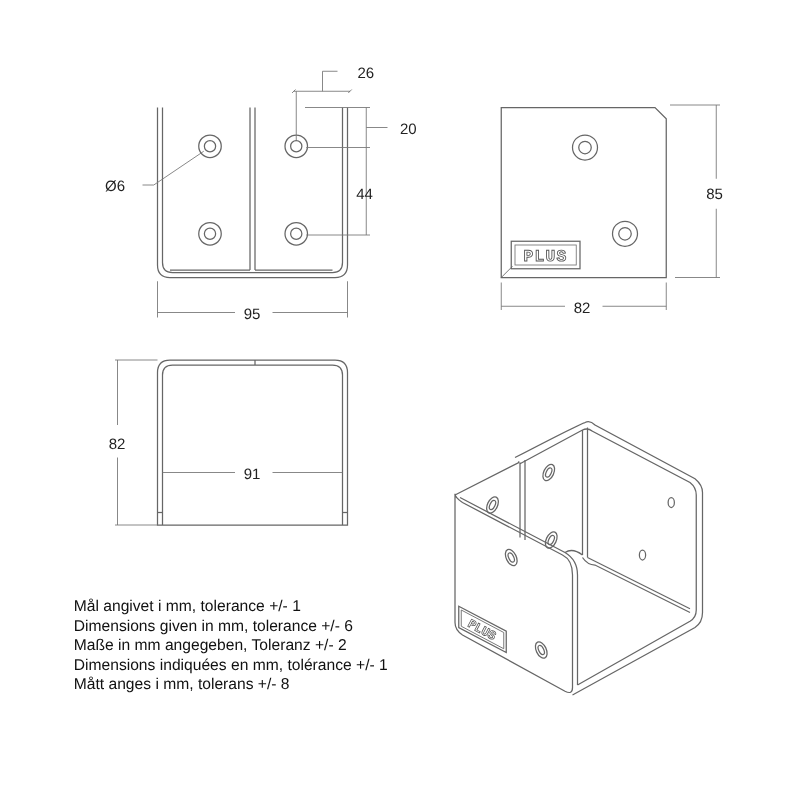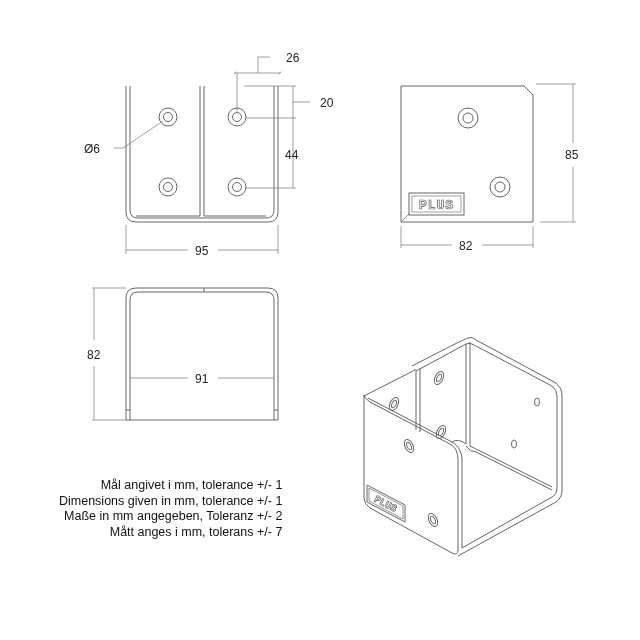--- a/index.html
+++ b/index.html
@@ -1,20 +1,20 @@
 <!DOCTYPE html>
 <html><head>
 <meta charset="utf-8">
 <style>
   html, body { margin: 0; padding: 0; background: #ffffff; }
   #canvas { position: relative; width: 640px; height: 640px; background: #fff; overflow: hidden; }
   svg { position: absolute; left: 0; top: 0; }
   .dim-text { font-family: "Liberation Sans", sans-serif; font-size: 12px; fill: #222; }
   .notes { position: absolute; left: 59px; top: 478px; font-family: "Liberation Sans", sans-serif; font-size: 12.5px; color: #111; line-height: 15.6px; }
-  .notes div { white-space: nowrap; text-align: right; }
+  .notes div { white-space: nowrap; }
 </style>
 </head>
 <body>
 
 <div id="canvas">
 <svg width="640" height="640" viewBox="0 0 640 640">
   <defs>
     <marker id="tick" markerWidth="6" markerHeight="6" refX="3" refY="3" orient="auto">
       <line x1="1" y1="5" x2="5" y2="1" stroke="#555" stroke-width="0.8"></line>
     </marker>
@@ -146,17 +146,18 @@
     <g>
       <path d="M367,485 L405,505 L405,522 L367,502 Z"></path>
       <path d="M369,488 L403,506 L403,519 L369,501 Z" stroke-width="0.7"></path>
       <text x="386" y="507" text-anchor="middle" font-family="Liberation Mono, monospace" font-size="10" font-weight="bold" fill="none" stroke="#555" stroke-width="0.6" transform="rotate(28 386 503)">PLUS</text>
     </g>
   </g>
 </svg>
 
 <div class="notes">
   <div>Mål angivet i mm, tolerance +/- 1</div>
-  <div>Dimensions given in mm, tolerance +/- 1</div>
+  <div>Dimensions given in mm, tolerance +/- 6</div>
   <div>Maße in mm angegeben, Toleranz +/- 2</div>
-  <div>Mått anges i mm, tolerans +/- 7</div>
+  <div>Dimensions indiquées en mm, tolérance +/- 1</div>
+  <div>Mått anges i mm, tolerans +/- 8</div>
 </div>
 </div>
 
 </body></html>

